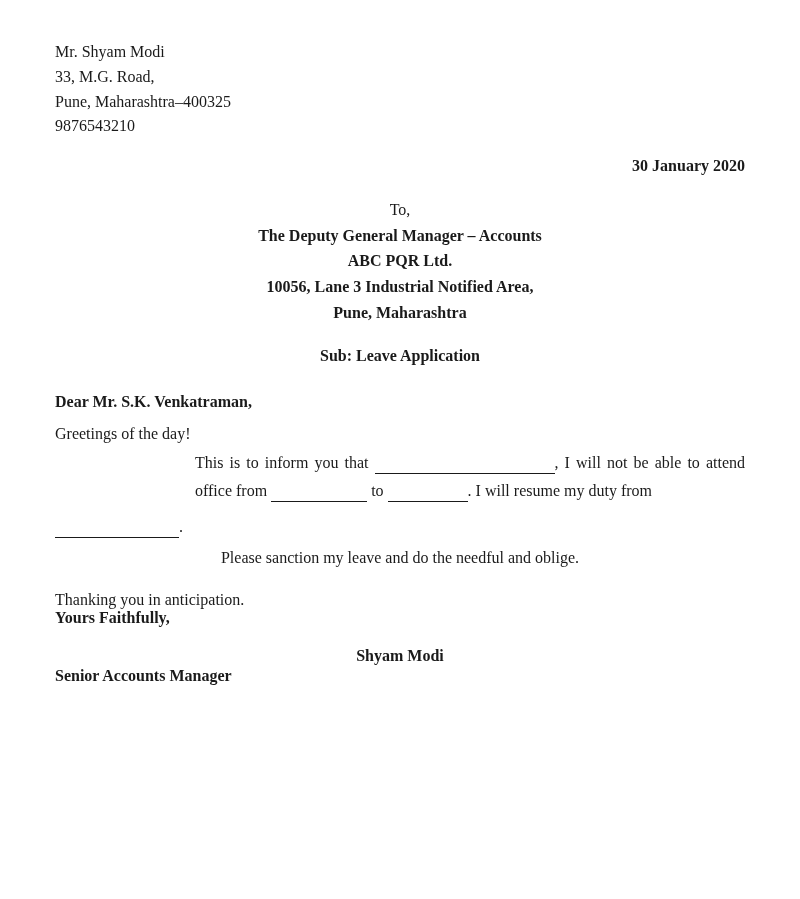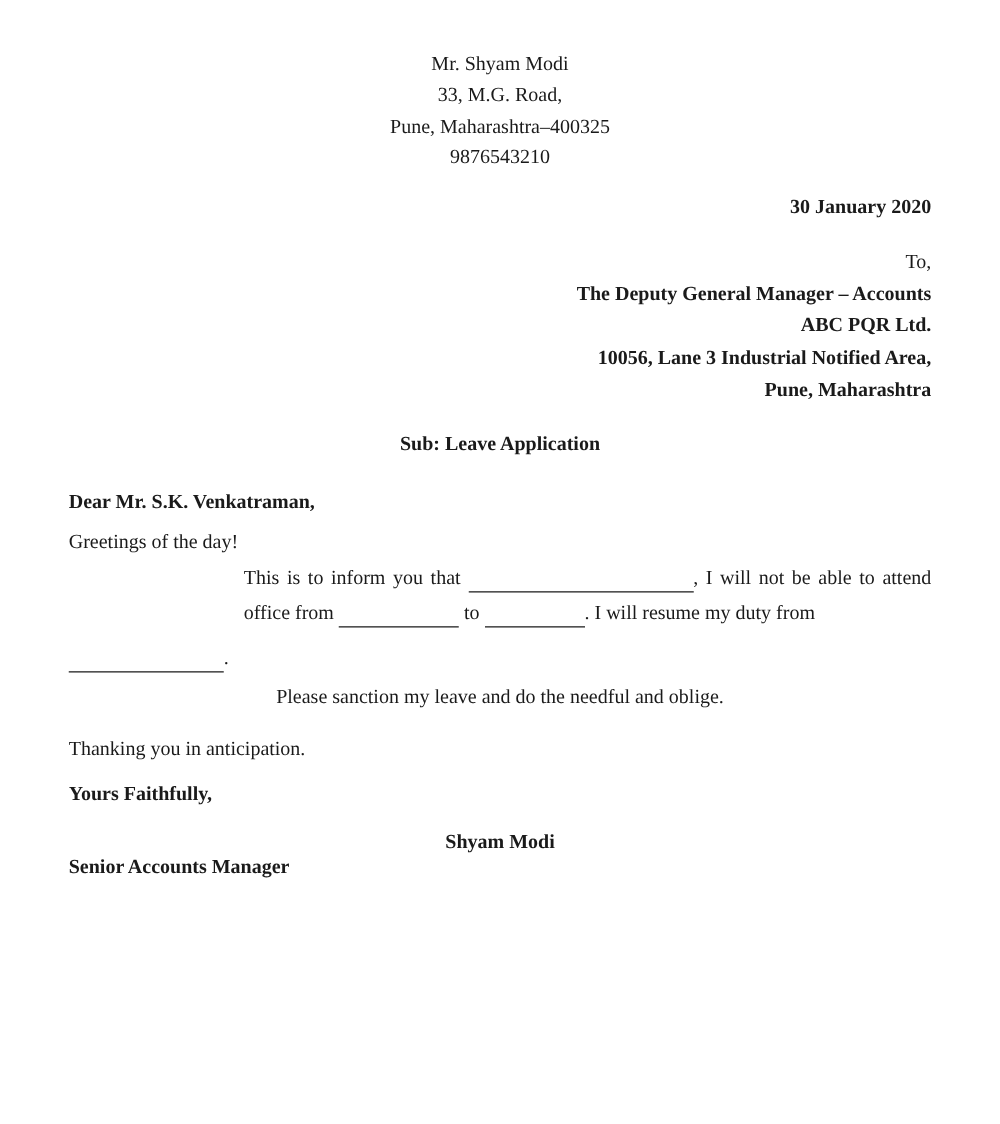--- a/index.html
+++ b/index.html
@@ -12,33 +12,33 @@
       background: #ffffff;
       font-family: 'Times New Roman', Times, serif;
       font-size: 16px;
       color: #1a1a1a;
       width: 800px;
       min-height: 899px;
       padding: 40px 55px 40px 55px;
     }
 
     .sender-block {
-      text-align: center;
+      text-align: left;
       margin-bottom: 18px;
       line-height: 1.55;
     }
 
     .date-block {
       text-align: right;
       margin-bottom: 22px;
       font-weight: bold;
     }
 
     .recipient-block {
-      text-align: right;
+      text-align: center;
       margin-bottom: 22px;
       line-height: 1.6;
     }
 
     .recipient-block .bold-line {
       font-weight: bold;
     }
 
     .subject-block {
       text-align: center;
@@ -104,21 +104,20 @@
       padding-left: 140px;
     }
 
     .sanction-paragraph {
       text-align: center;
       margin-bottom: 24px;
       margin-top: 8px;
     }
 
     .thanking {
-      margin-bottom: 18px;
     }
 
     .closing {
       font-weight: bold;
       margin-bottom: 20px;
     }
 
     .signatory-name {
       font-weight: bold;
       margin-bottom: 2px;

